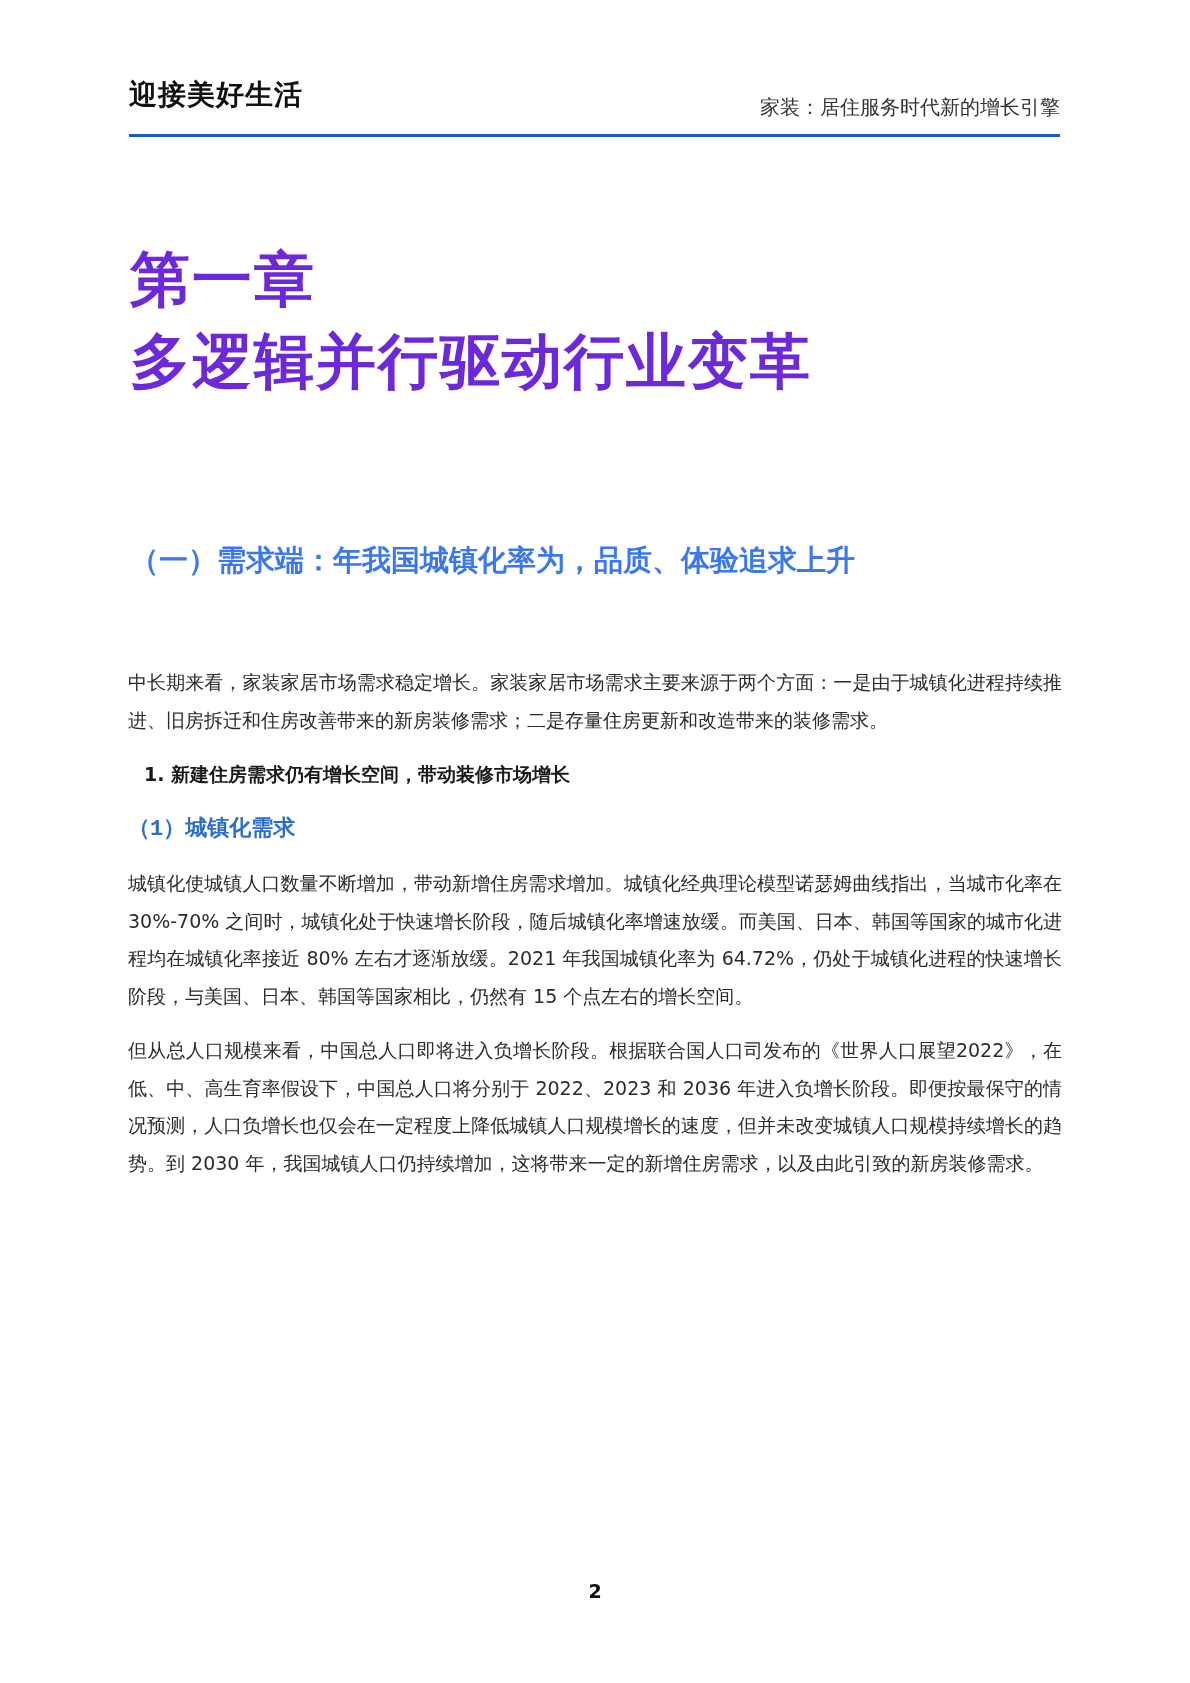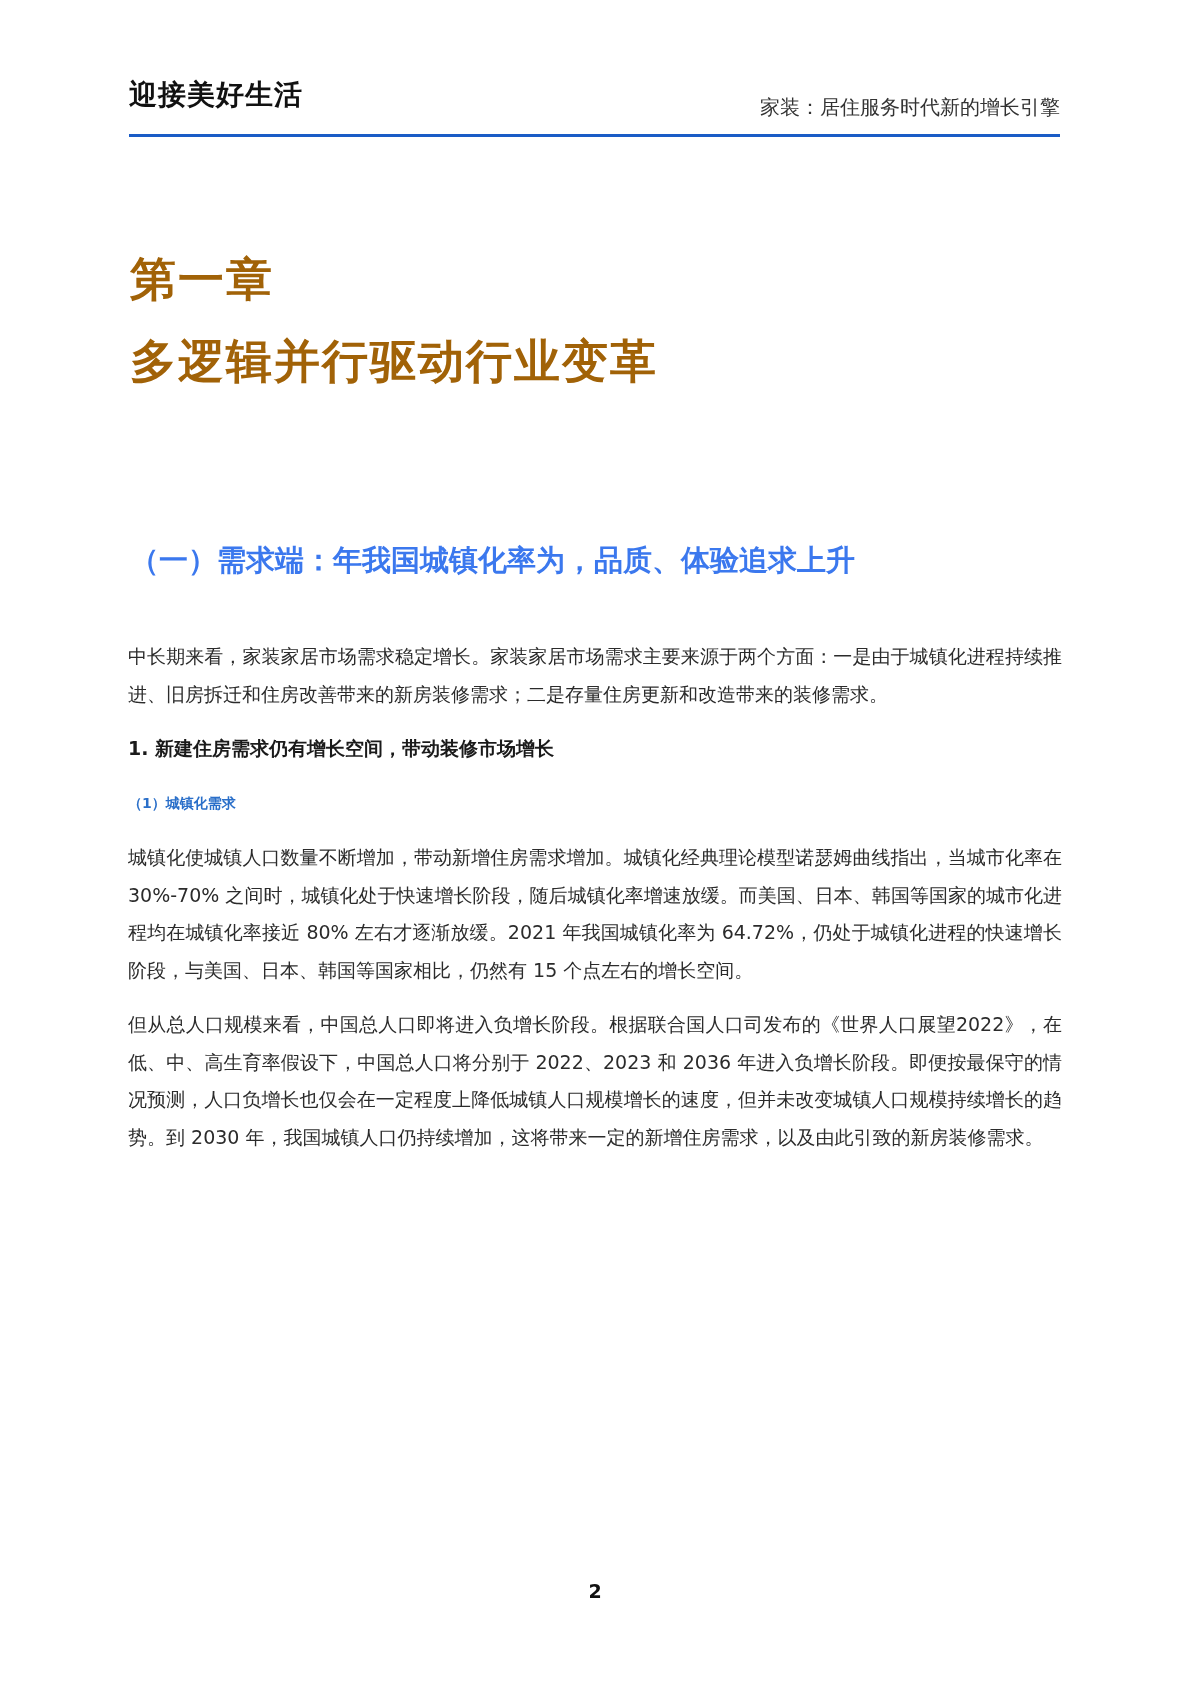--- a/index.html
+++ b/index.html
@@ -2,27 +2,27 @@
 <html><head>
 <meta charset="utf-8">
 <style>
   html, body { margin:0; padding:0; background:#ffffff; }
   body { width:1190px; height:1683px; position:relative; overflow:hidden;
          font-family:"DejaVu Sans","Liberation Sans",sans-serif; color:#2b2b2b; }
   .page-header { position:absolute; left:129px; top:80px; width:931px; height:30px; }
   .brand { position:absolute; left:0; top:0; font-size:28px; font-weight:bold; color:#111; letter-spacing:1px; line-height:30px; }
   .doc-title { position:absolute; right:0; top:12px; font-size:20px; color:#333; line-height:30px; }
   .header-rule { position:absolute; left:129px; top:134px; width:931px; height:3px; background:#1a5cc6; }
-  .chapter { position:absolute; left:130px; top:238px; font-size:46px; font-weight:bold; color:#a16207; line-height:82px; letter-spacing:2px; }
+  .chapter { position:absolute; left:130px; top:238px; font-size:60px; font-weight:bold; color:#6d28d9; line-height:82px; letter-spacing:2px; }
   .chapter div { white-space:nowrap; }
   .section-heading { position:absolute; left:130px; top:540px; font-size:29px; font-weight:bold; color:#3b78ee; line-height:40px; white-space:nowrap; }
-  .content { position:absolute; left:128px; top:638px; width:934px; }
+  .content { position:absolute; left:128px; top:664px; width:934px; }
   .para { font-size:19px; line-height:37.5px; color:#2b2b2b; margin:0 0 17px 0; text-align:justify; }
-  .h3 { font-size:19px; font-weight:bold; color:#1a1a1a; line-height:37.5px; margin:0 0 17px 0; }
-  .h4 { font-size:14px; font-weight:bold; color:#2a6fc9; line-height:37.5px; margin:0 0 17px 0; }
+  .h3 { font-size:19px; font-weight:bold; color:#1a1a1a; line-height:37.5px; margin:0 0 17px 16px; }
+  .h4 { font-size:22px; font-weight:bold; color:#2a6fc9; line-height:37.5px; margin:0 0 17px 0;font-family:Liberation Mono, monospace; }
   .page-number { position:absolute; left:0; width:1190px; top:1580px; text-align:center; font-size:19px; font-weight:bold; color:#111; }
 </style>
 </head>
 <body>
 
 <div class="page-header">
   <span class="brand">迎接美好生活</span>
   <span class="doc-title">家装：居住服务时代新的增长引擎</span>
 </div>
 <div class="header-rule"></div>

